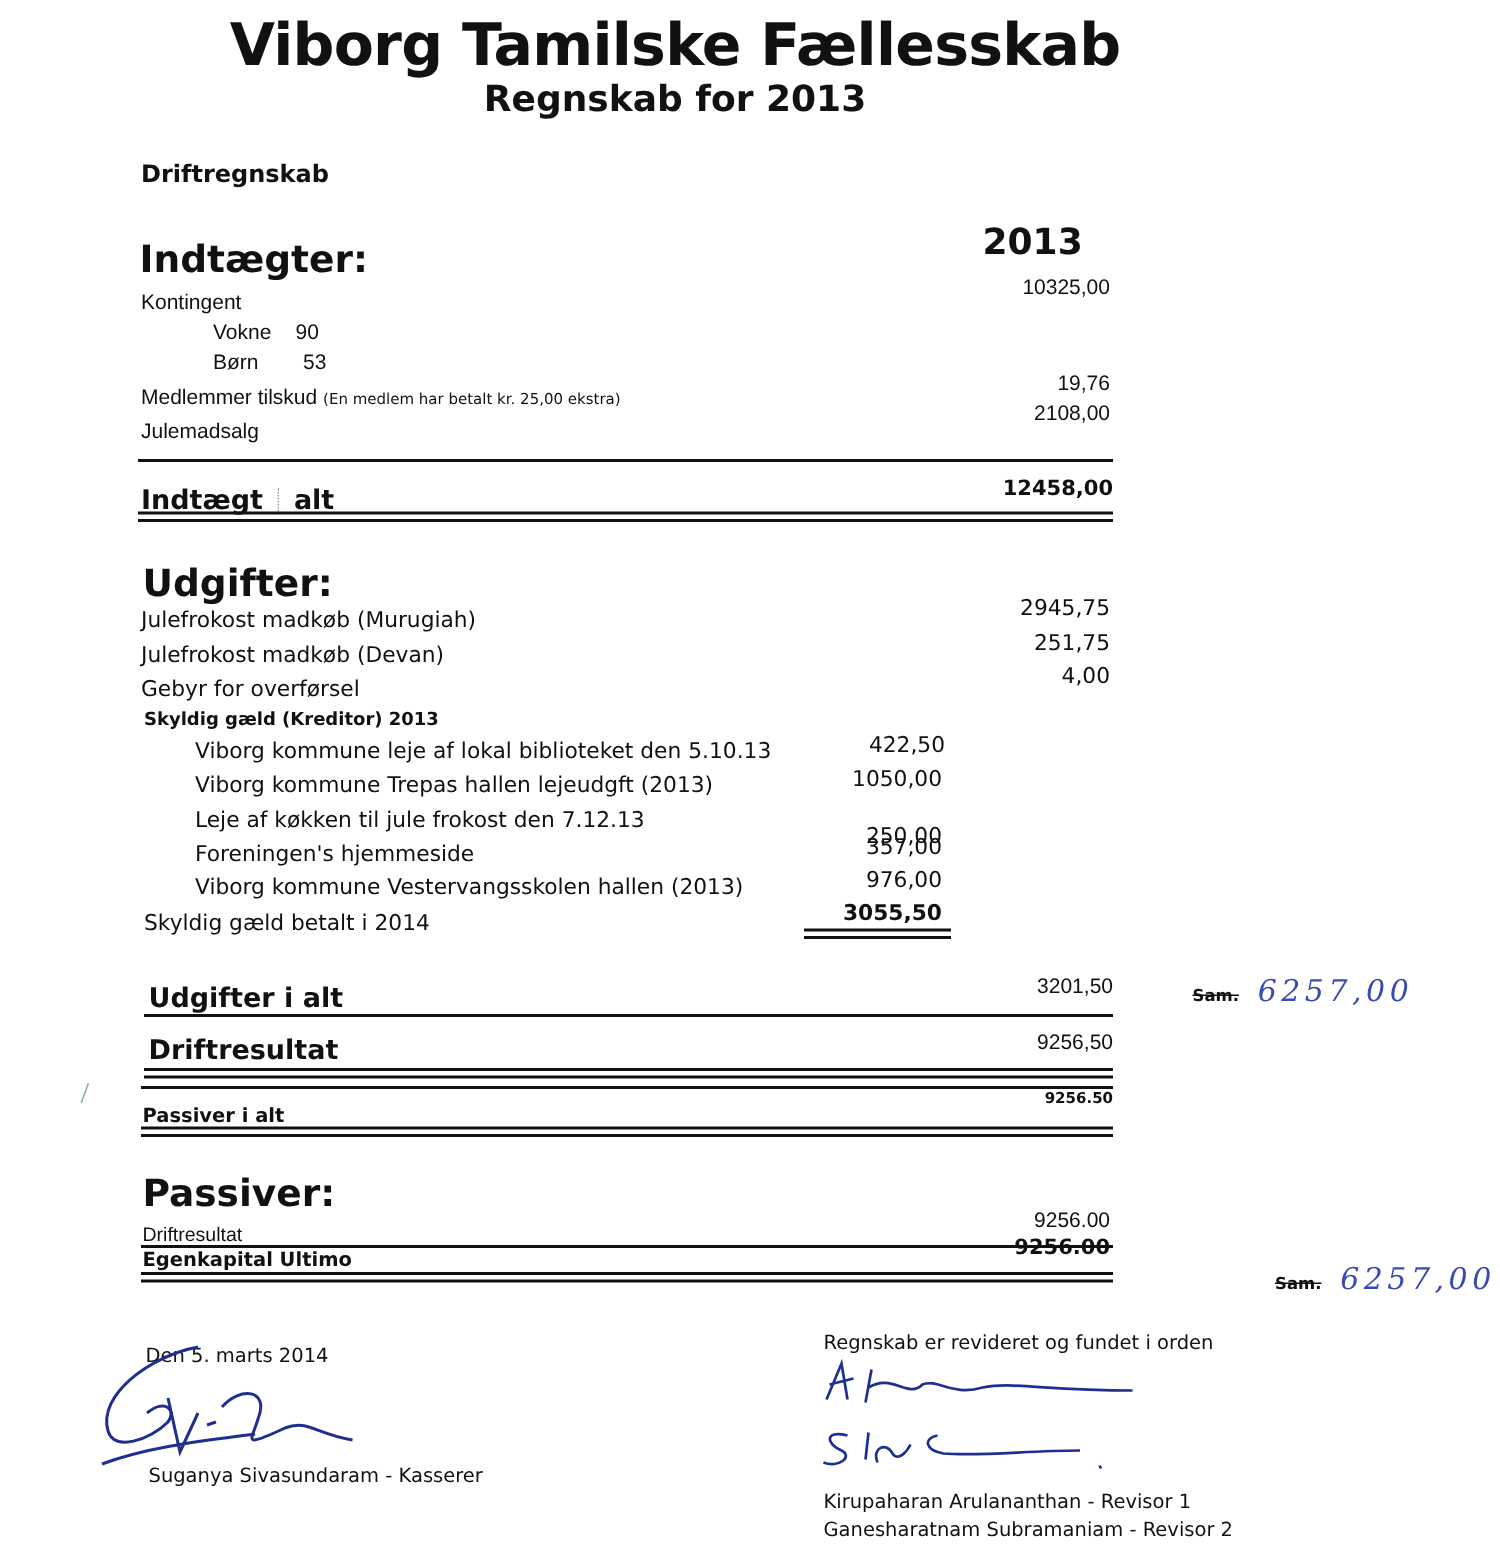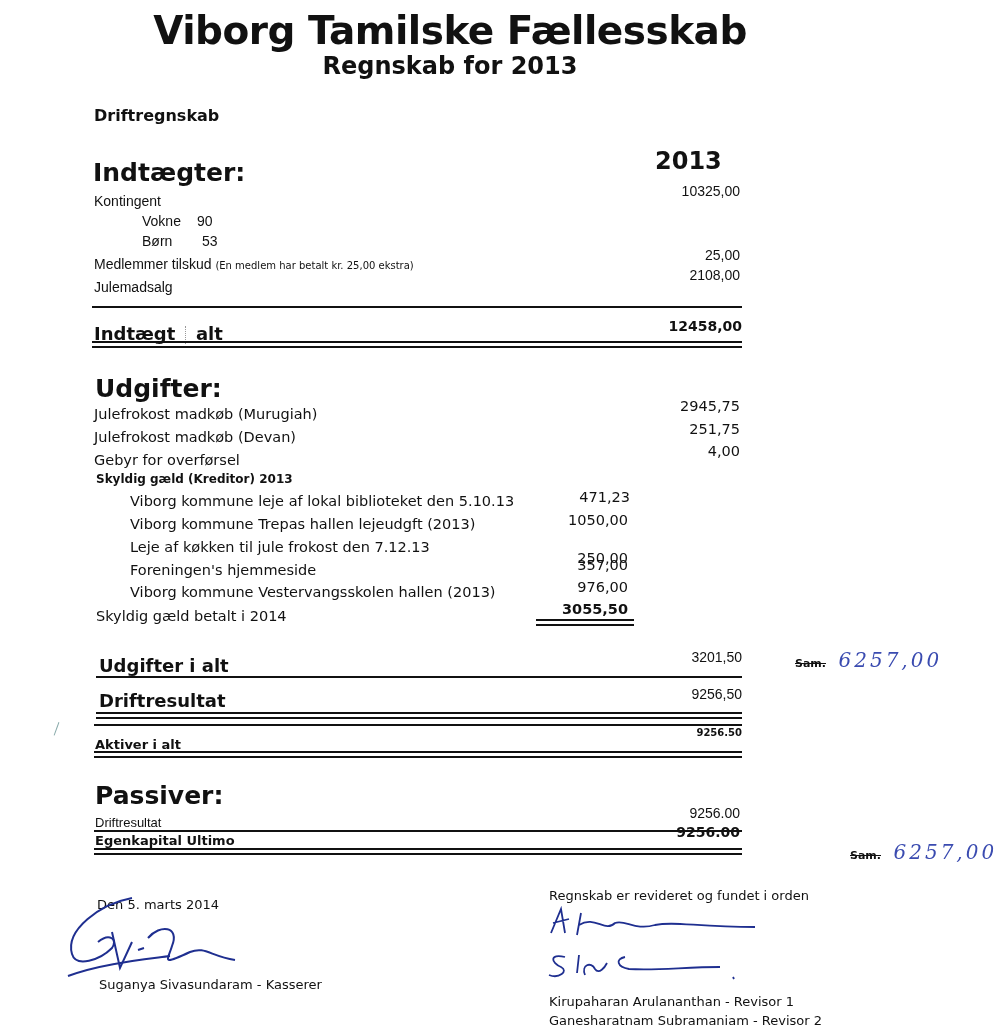--- a/index.html
+++ b/index.html
@@ -36,21 +36,21 @@
 <div class="abs item" style="left:94px;top:193px;">Kontingent</div>
 <div class="abs num" style="right:260px;top:183px;">10325,00</div>
 <div class="abs item" style="left:142px;top:213px;">Vokne</div>
 <div class="abs item" style="left:197px;top:213px;">90</div>
 <div class="abs item" style="left:142px;top:233px;">Børn</div>
 <div class="abs item" style="left:202px;top:233px;">53</div>
 <div class="abs item" style="left:94px;top:256px;">
   <span>Medlemmer tilskud</span>
   <span class="note carl">(En medlem har  betalt kr. 25,00 ekstra)</span>
 </div>
-<div class="abs num" style="right:260px;top:247px;">25,00</div>
+<div class="abs num" style="right:260px;top:247px;">19,76</div>
 <div class="abs item" style="left:94px;top:279px;text-align:center;">Julemadsalg</div>
 <div class="abs num" style="right:260px;top:267px;">2108,00</div>
 
 <div class="line" style="left:92px;width:650px;top:306px;"></div>
 <div class="abs h-small" style="left:94px;top:323px;font-size:18px;">
   <span>Indtægt</span>
   <span style="display:inline-block;width:1px;height:18px;border-left:1px dotted #999;vertical-align:middle;margin:0 3px;"></span>
   <span>alt</span>
 </div>
 <div class="abs carl bold" style="right:258px;top:318px;font-size:14px;">12458,00</div>
@@ -60,21 +60,21 @@
 <div class="abs itemc" style="left:94px;top:406px;">Julefrokost madkøb (Murugiah)</div>
 <div class="abs numc" style="right:260px;top:398px;">2945,75</div>
 <div class="abs itemc" style="left:94px;top:429px;">Julefrokost madkøb (Devan)</div>
 <div class="abs numc" style="right:260px;top:421px;">251,75</div>
 <div class="abs itemc" style="left:94px;top:452px;">Gebyr for overførsel</div>
 <div class="abs numc" style="right:260px;top:443px;">4,00</div>
 
 <div class="abs carl bold" style="left:96px;top:472px;font-size:12px;">Skyldig gæld  (Kreditor) 2013</div>
 
 <div class="abs itemc" style="left:130px;top:493px;">Viborg kommune  leje af lokal biblioteket den  5.10.13</div>
-<div class="abs numc" style="right:370px;top:489px;">471,23</div>
+<div class="abs numc" style="right:370px;top:489px;">422,50</div>
 <div class="abs itemc" style="left:130px;top:516px;">Viborg kommune Trepas hallen lejeudgft  (2013)</div>
 <div class="abs numc" style="right:372px;top:512px;">1050,00</div>
 <div class="abs itemc" style="left:130px;top:539px;">Leje af køkken til jule frokost den 7.12.13</div>
 <div class="abs numc" style="right:372px;top:534px;margin-top:16px;">250,00</div>
 <div class="abs itemc" style="left:130px;top:562px;">Foreningen's hjemmeside</div>
 <div class="abs numc" style="right:372px;top:557px;">357,00</div>
 <div class="abs itemc" style="left:130px;top:584px;">Viborg kommune Vestervangsskolen hallen (2013)</div>
 <div class="abs numc" style="right:372px;top:579px;">976,00</div>
 
 <div class="abs itemc" style="left:96px;top:608px;">Skyldig gæld betalt i 2014</div>
@@ -83,21 +83,21 @@
 
 <div class="abs h-small" style="left:99px;top:655px;font-size:18px;">Udgifter i alt</div>
 <div class="abs num" style="right:258px;top:649px;">3201,50</div>
 <div class="line" style="left:96px;width:646px;top:676px;"></div>
 
 <div class="abs h-small" style="left:99px;top:690px;font-size:18px;">Driftresultat</div>
 <div class="abs num" style="right:258px;top:686px;">9256,50</div>
 <div class="dbl" style="left:96px;width:646px;top:712px;"></div>
 
 <div class="line" style="left:94px;width:648px;top:724px;"></div>
-<div class="abs carl bold" style="left:95px;top:737px;font-size:13px;">Aktiver i alt</div>
+<div class="abs carl bold" style="left:95px;top:737px;font-size:13px;">Passiver i alt</div>
 <div class="abs carl bold" style="right:258px;top:727px;font-size:10px;">9256.50</div>
 <div class="dbl" style="left:94px;width:648px;top:751px;"></div>
 
 <div class="abs h-big" style="left:95px;top:781px;">Passiver:</div>
 <div class="abs item" style="left:95px;top:815px;font-size:13px;">Driftresultat</div>
 <div class="abs num" style="right:260px;top:805px;">9256.00</div>
 <div class="line" style="left:94px;width:648px;top:830px;"></div>
 <div class="abs carl bold" style="left:95px;top:833px;font-size:13px;">Egenkapital Ultimo</div>
 <div class="abs carl bold" style="right:260px;top:824px;font-size:14px;">9256.00</div>
 <div class="dbl" style="left:94px;width:648px;top:848px;"></div>

